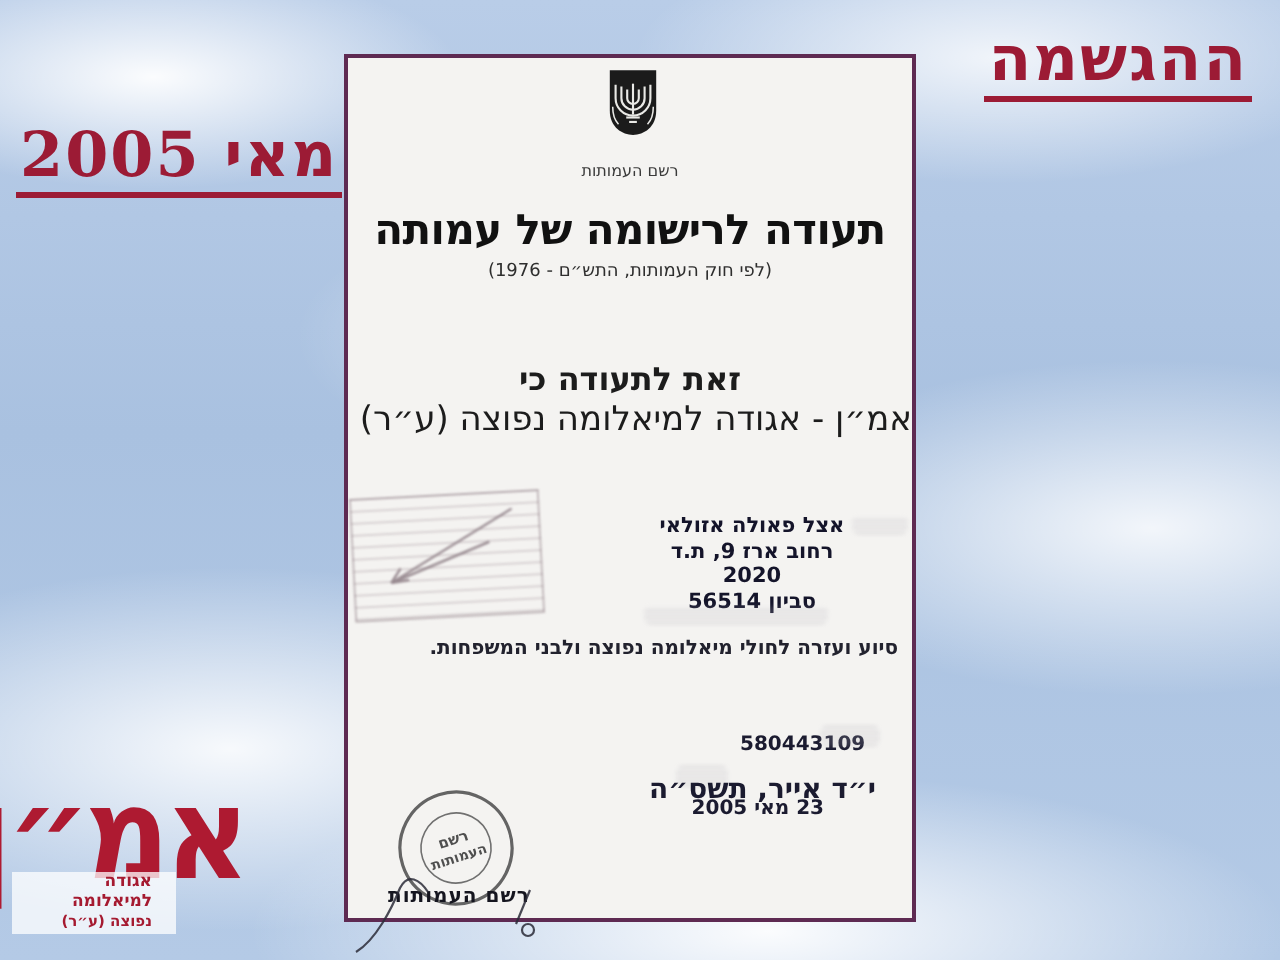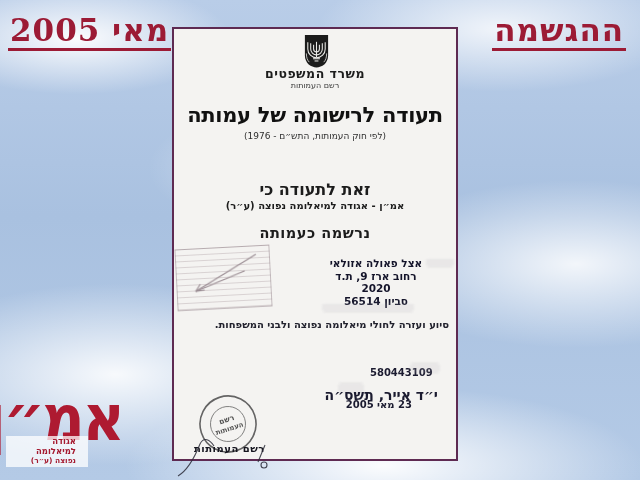--- a/index.html
+++ b/index.html
@@ -14,35 +14,35 @@
       radial-gradient(ellipse 360px 110px at 60% 97%, rgba(255,255,255,.95), rgba(255,255,255,0) 72%),
       radial-gradient(ellipse 200px 90px at 45% 35%, rgba(255,255,255,.5), rgba(255,255,255,0) 70%),
       linear-gradient(180deg,#b9cde8 0%,#a9c1e0 45%,#b4cae6 100%);
   }
   .headline{
     position:absolute;top:14px;color:#9c1b35;font-weight:bold;font-size:31px;
     font-family:"DejaVu Serif","DejaVu Sans",serif;line-height:1.05;
     border-bottom:3px solid #9c1b35;padding:0 2px 1px 2px;letter-spacing:1px;white-space:nowrap;
   }
   .headline.right{right:14px;}
-  .headline.left{left:8px;direction:rtl;}
+  .headline.left{left:8px;direction:rtl;margin-top:48px;}
   
   .cert{
     position:absolute;left:172px;top:27px;width:286px;height:434px;
     background:#f4f3f1;border:2px solid #5e2a52;box-sizing:border-box;direction:rtl;
   }
   .cert *{box-sizing:border-box;}
   .c-abs{position:absolute;}
   .c-center{left:0;width:100%;text-align:center;color:#1c1c1c;}
   .ministry{top:37px;font-size:12.5px;font-weight:bold;letter-spacing:.5px;}
   .registrar{top:52px;font-size:8px;color:#3a3a3a;}
   .cert-title{top:74px;font-size:21px;font-weight:bold;letter-spacing:-.3px;color:#111;}
   .law-sub{top:102px;font-size:9px;color:#2e2e2e;}
   .certify{top:151px;font-size:16px;font-weight:bold;}
-  .orgname{top:171px;font-size:10px;font-weight:bold;}
+  .orgname{top:171px;font-size:17px;font-weight:normal;text-align:right;}
   .registered{top:196px;font-size:14.5px;font-weight:bold;letter-spacing:.5px;}
   .addr{top:228px;left:146px;width:112px;text-align:center;font-size:10.5px;font-weight:bold;line-height:12.5px;color:#14142a;direction:rtl;}
   .purpose{top:290px;right:7px;font-size:10px;font-weight:bold;color:#22222e;}
   .regnum{top:338px;left:172px;width:64px;font-size:10px;font-weight:bold;color:#1b1b30;text-align:left;direction:ltr;margin-left:24px;}
   .hebdate{top:358px;right:18px;font-size:14px;font-weight:bold;color:#1b1b30;}
   .gregdate{top:370px;right:44px;font-size:10px;font-weight:bold;color:#1b1b30;}
   
   .blob{
     background:repeating-linear-gradient(0deg, rgba(150,148,158,.45) 0 1px, rgba(220,218,224,.2) 1px 3px);
     filter:blur(1.1px);border-radius:3px;opacity:.65;
@@ -94,27 +94,25 @@
         <path d="M12,11 v4.5 a3,3 0 0 0 6,0 v-4.5"></path>
         <path d="M9,9.5 v6 a6,6 0 0 0 12,0 v-6"></path>
         <path d="M6,8.5 v7 a9,9 0 0 0 18,0 v-7"></path>
         <line x1="11.5" y1="25.5" x2="18.5" y2="25.5"></line>
         <line x1="13" y1="27.8" x2="17" y2="27.8"></line>
         <path d="M4.5,20 c0,4 1,7 3,9" stroke-width=".8"></path>
         <path d="M25.5,20 c0,4 -1,7 -3,9" stroke-width=".8"></path>
       </g>
     </svg>
 
-    <div class="c-abs c-center ministry">משרד המשפטים</div>
     <div class="c-abs c-center registrar">רשם העמותות</div>
     <div class="c-abs c-center cert-title">תעודה לרישומה של עמותה</div>
     <div class="c-abs c-center law-sub">(לפי חוק העמותות, התש״ם - 1976)</div>
     <div class="c-abs c-center certify">זאת לתעודה כי</div>
     <div class="c-abs c-center orgname">אמ״ן - אגודה למיאלומה נפוצה (ע״ר)</div>
-    <div class="c-abs c-center registered">נרשמה כעמותה</div>
 
     <div class="c-abs faded-stamp">
       <svg width="90" height="56" viewBox="0 0 90 56">
         <g stroke="#6a5560" stroke-width="1.2" fill="none" opacity=".8">
           <path d="M78,6 L16,40"></path>
           <path d="M66,22 L16,40"></path>
           <path d="M16,40 l9,-1 m-9,1 l5,-7"></path>
         </g>
       </svg>
     </div>

